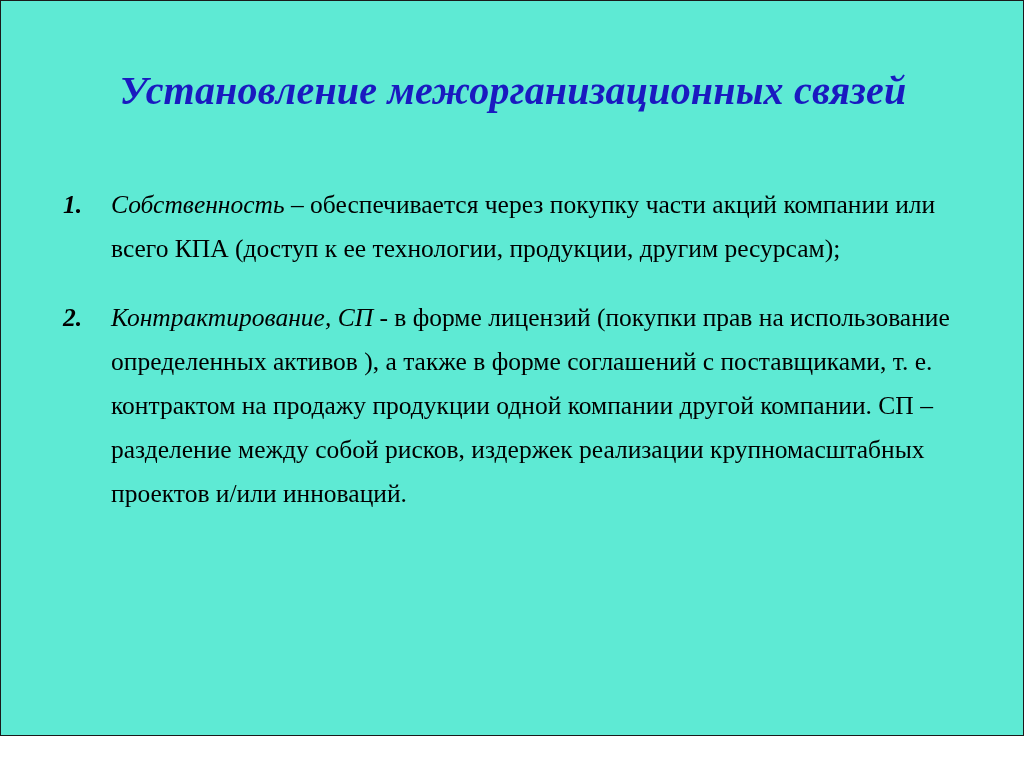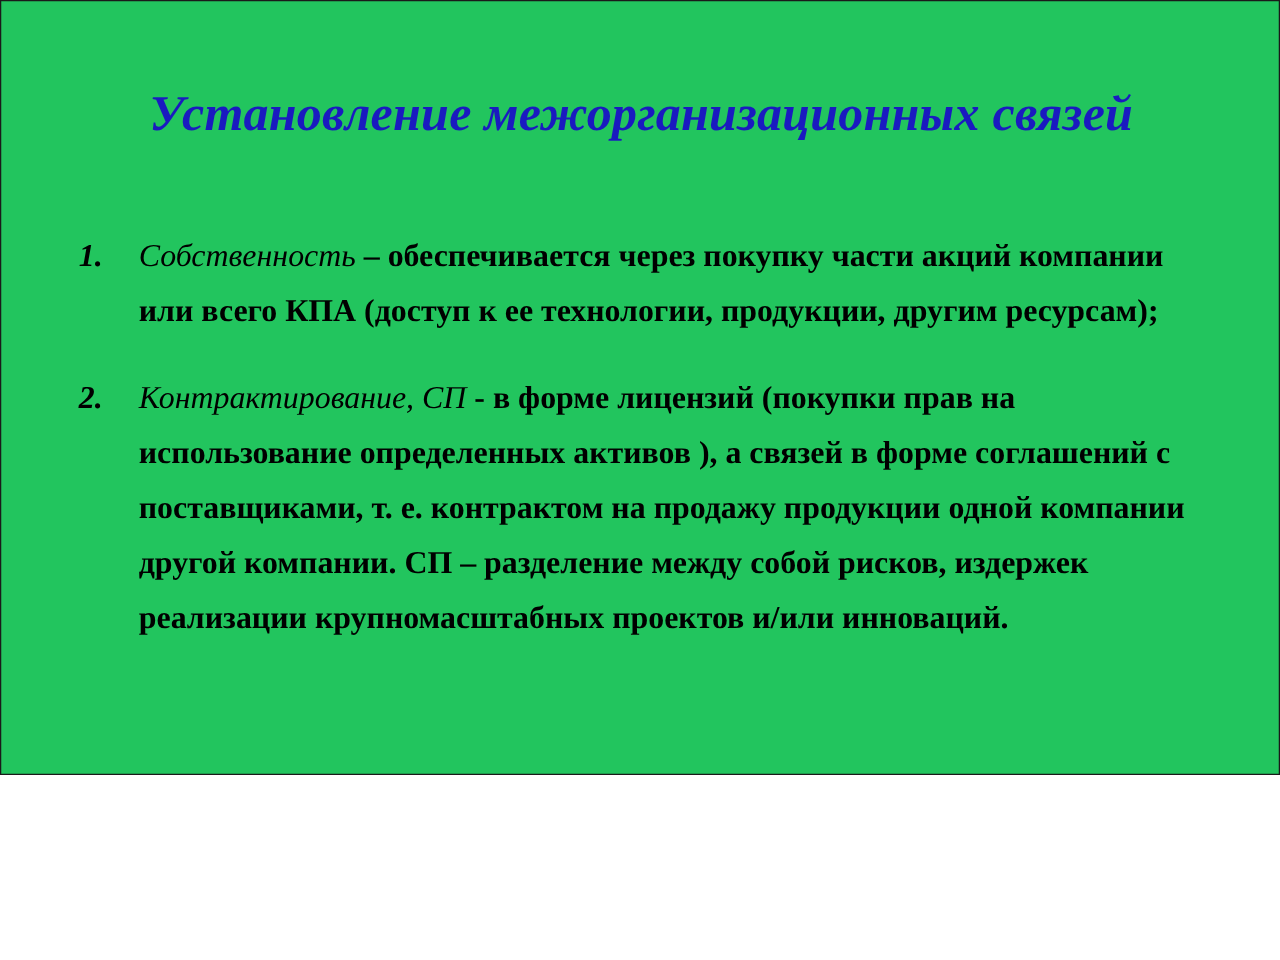--- a/index.html
+++ b/index.html
@@ -12,22 +12,22 @@
     width: 1024px;
     height: 768px;
     overflow: hidden;
     font-family: "Liberation Serif", "DejaVu Serif", serif;
   }
 
   .slide {
     position: relative;
     box-sizing: border-box;
     width: 1024px;
-    height: 620px;
-    background: #22c55e;
+    height: 736px;
+    background: #5eead4;
     border: 1px solid #1a1a1a;
     overflow: hidden;
   }
 
   
   .slide-title {
     position: absolute;
     left: 62px;
     top: 38px;
     width: 900px;
@@ -77,21 +77,21 @@
   .item-text {
     display: block;
   }
 
   .lead {
     font-weight: normal;
     font-style: italic;
   }
 
   .rest {
-    font-weight: bold;
+    font-weight: normal;
     font-style: normal;
     margin-top: 40px;
   }
 </style>
 </head>
 <body>
 
 <div class="slide">
 
   <h1 class="slide-title">Установление межорганизационных связей</h1>
@@ -101,18 +101,18 @@
     <div class="list-item">
       <span class="item-marker">1.</span>
       <span class="item-text">
         <span class="lead">Собственность</span><span class="rest"> – обеспечивается через покупку части акций компании или всего КПА (доступ к ее технологии, продукции, другим ресурсам);</span>
       </span>
     </div>
 
     <div class="list-item">
       <span class="item-marker">2.</span>
       <span class="item-text">
-        <span class="lead">Контрактирование, СП</span><span class="rest"> - в форме лицензий (покупки прав на использование определенных активов ), а связей в форме соглашений с поставщиками, т. е. контрактом на продажу продукции одной компании другой компании. СП – разделение между собой рисков, издержек реализации крупномасштабных проектов и/или инноваций.</span>
+        <span class="lead">Контрактирование, СП</span><span class="rest"> - в форме лицензий (покупки прав на использование определенных активов ), а также в форме соглашений с поставщиками, т. е. контрактом на продажу продукции одной компании другой компании. СП – разделение между собой рисков, издержек реализации крупномасштабных проектов и/или инноваций.</span>
       </span>
     </div>
 
   </div>
 </div>
 
 </body></html>

